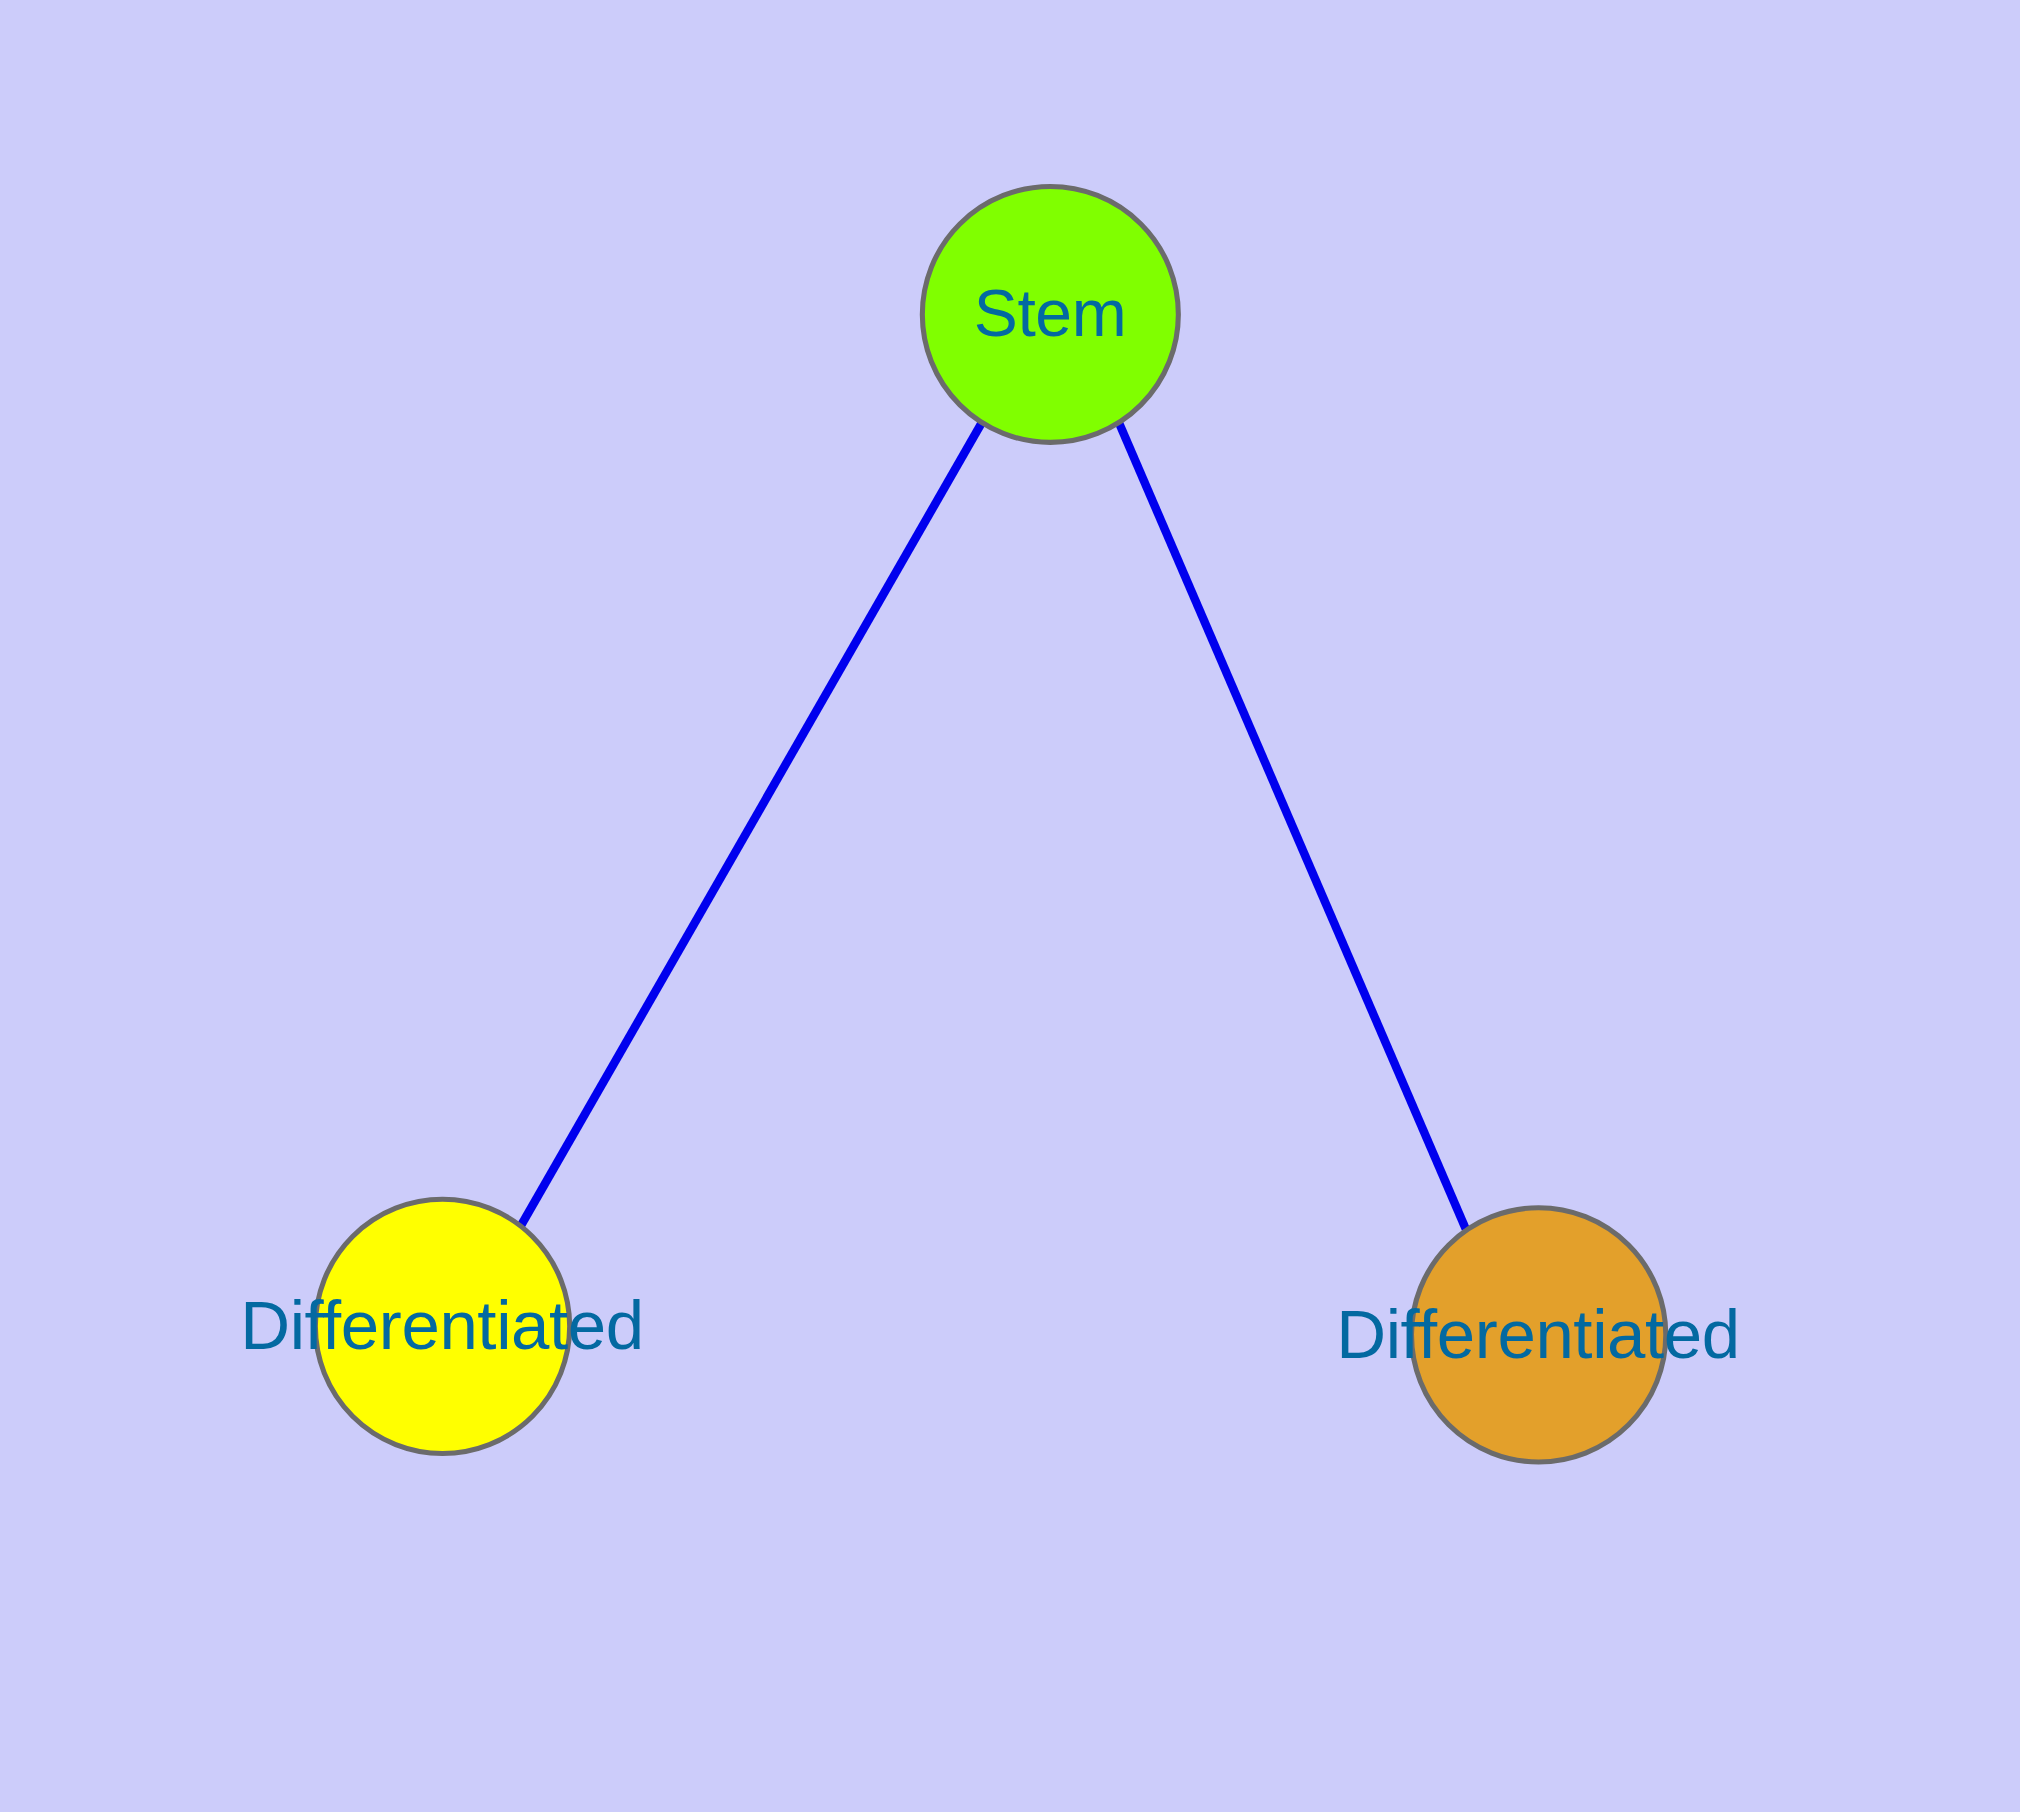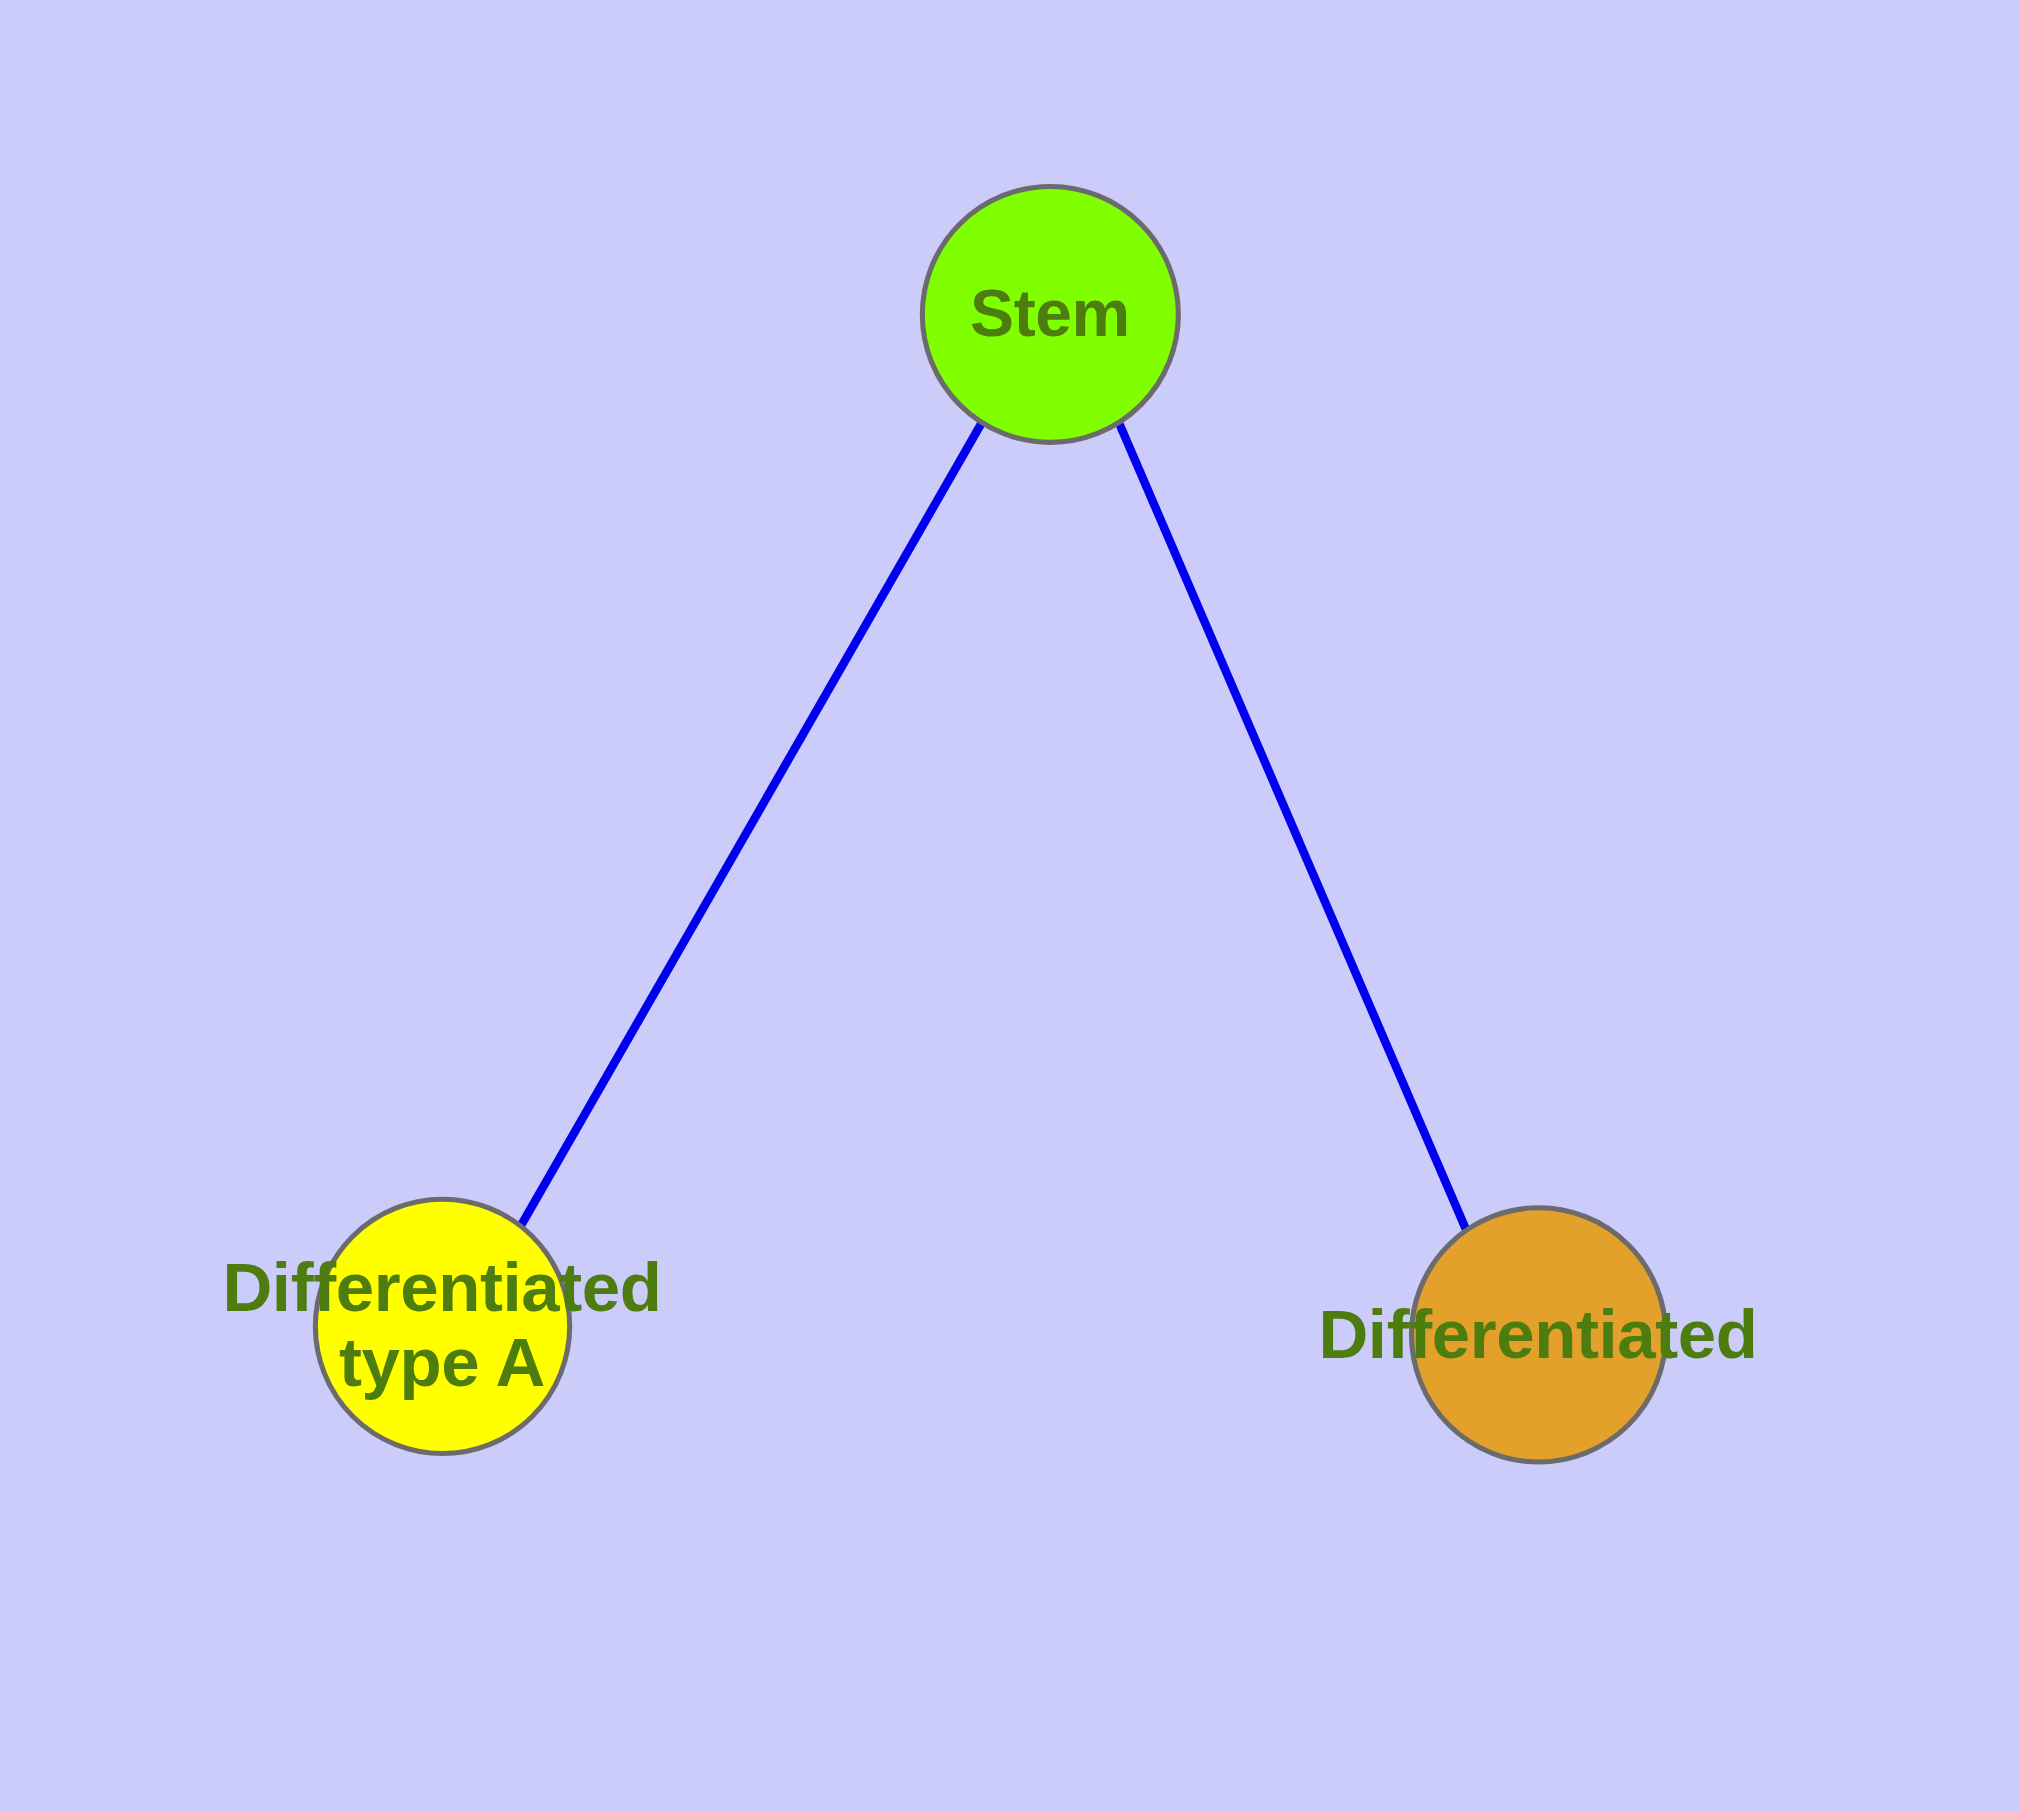--- a/index.html
+++ b/index.html
@@ -24,22 +24,22 @@
     position: absolute;
     left: 0; top: 0;
     width: 2021px;
     height: 1812px;
   }
   .node-label {
     position: absolute;
     transform: translate(-50%, -50%);
     text-align: center;
     white-space: pre;
-    color: #4d7c0f;
-    font-weight: bold;
+    color: #0369a1;
+    font-weight: normal;
     line-height: 1.08;
     letter-spacing: -0.4px;
     pointer-events: none;
   }
   .label-stem   { font-size: 66px; }
   .label-typeA  { font-size: 69px; }
   .label-typeB  { font-size: 69px; }
 </style>
 </head>
 <body>
@@ -55,18 +55,18 @@
       </g>
     <g id="nodes-group">
         <circle cx="1239" cy="371" r="151" fill="#80ff00" stroke="#6b6b6b" stroke-width="6"></circle>
         <circle cx="522" cy="1565" r="150" fill="#ffff00" stroke="#6b6b6b" stroke-width="6"></circle>
         <circle cx="1815" cy="1575" r="150" fill="#e3a02b" stroke="#6b6b6b" stroke-width="6"></circle>
       </g>
   </svg>
 
   <div id="labels-layer">
       <div class="node-label label-stem" style="left: 1050px; top: 314px;"><div>Stem</div></div>
-      <div class="node-label label-typeA" style="left: 442px; top: 1326px;"><div>Differentiated</div><div>type A</div></div>
+      <div class="node-label label-typeA" style="left: 442px; top: 1326px;"><div>Differentiated</div></div>
       <div class="node-label label-typeB" style="left: 1538px; top: 1335px;"><div>Differentiated</div></div>
     </div>
 
 </div>
 
 
 </body></html>

